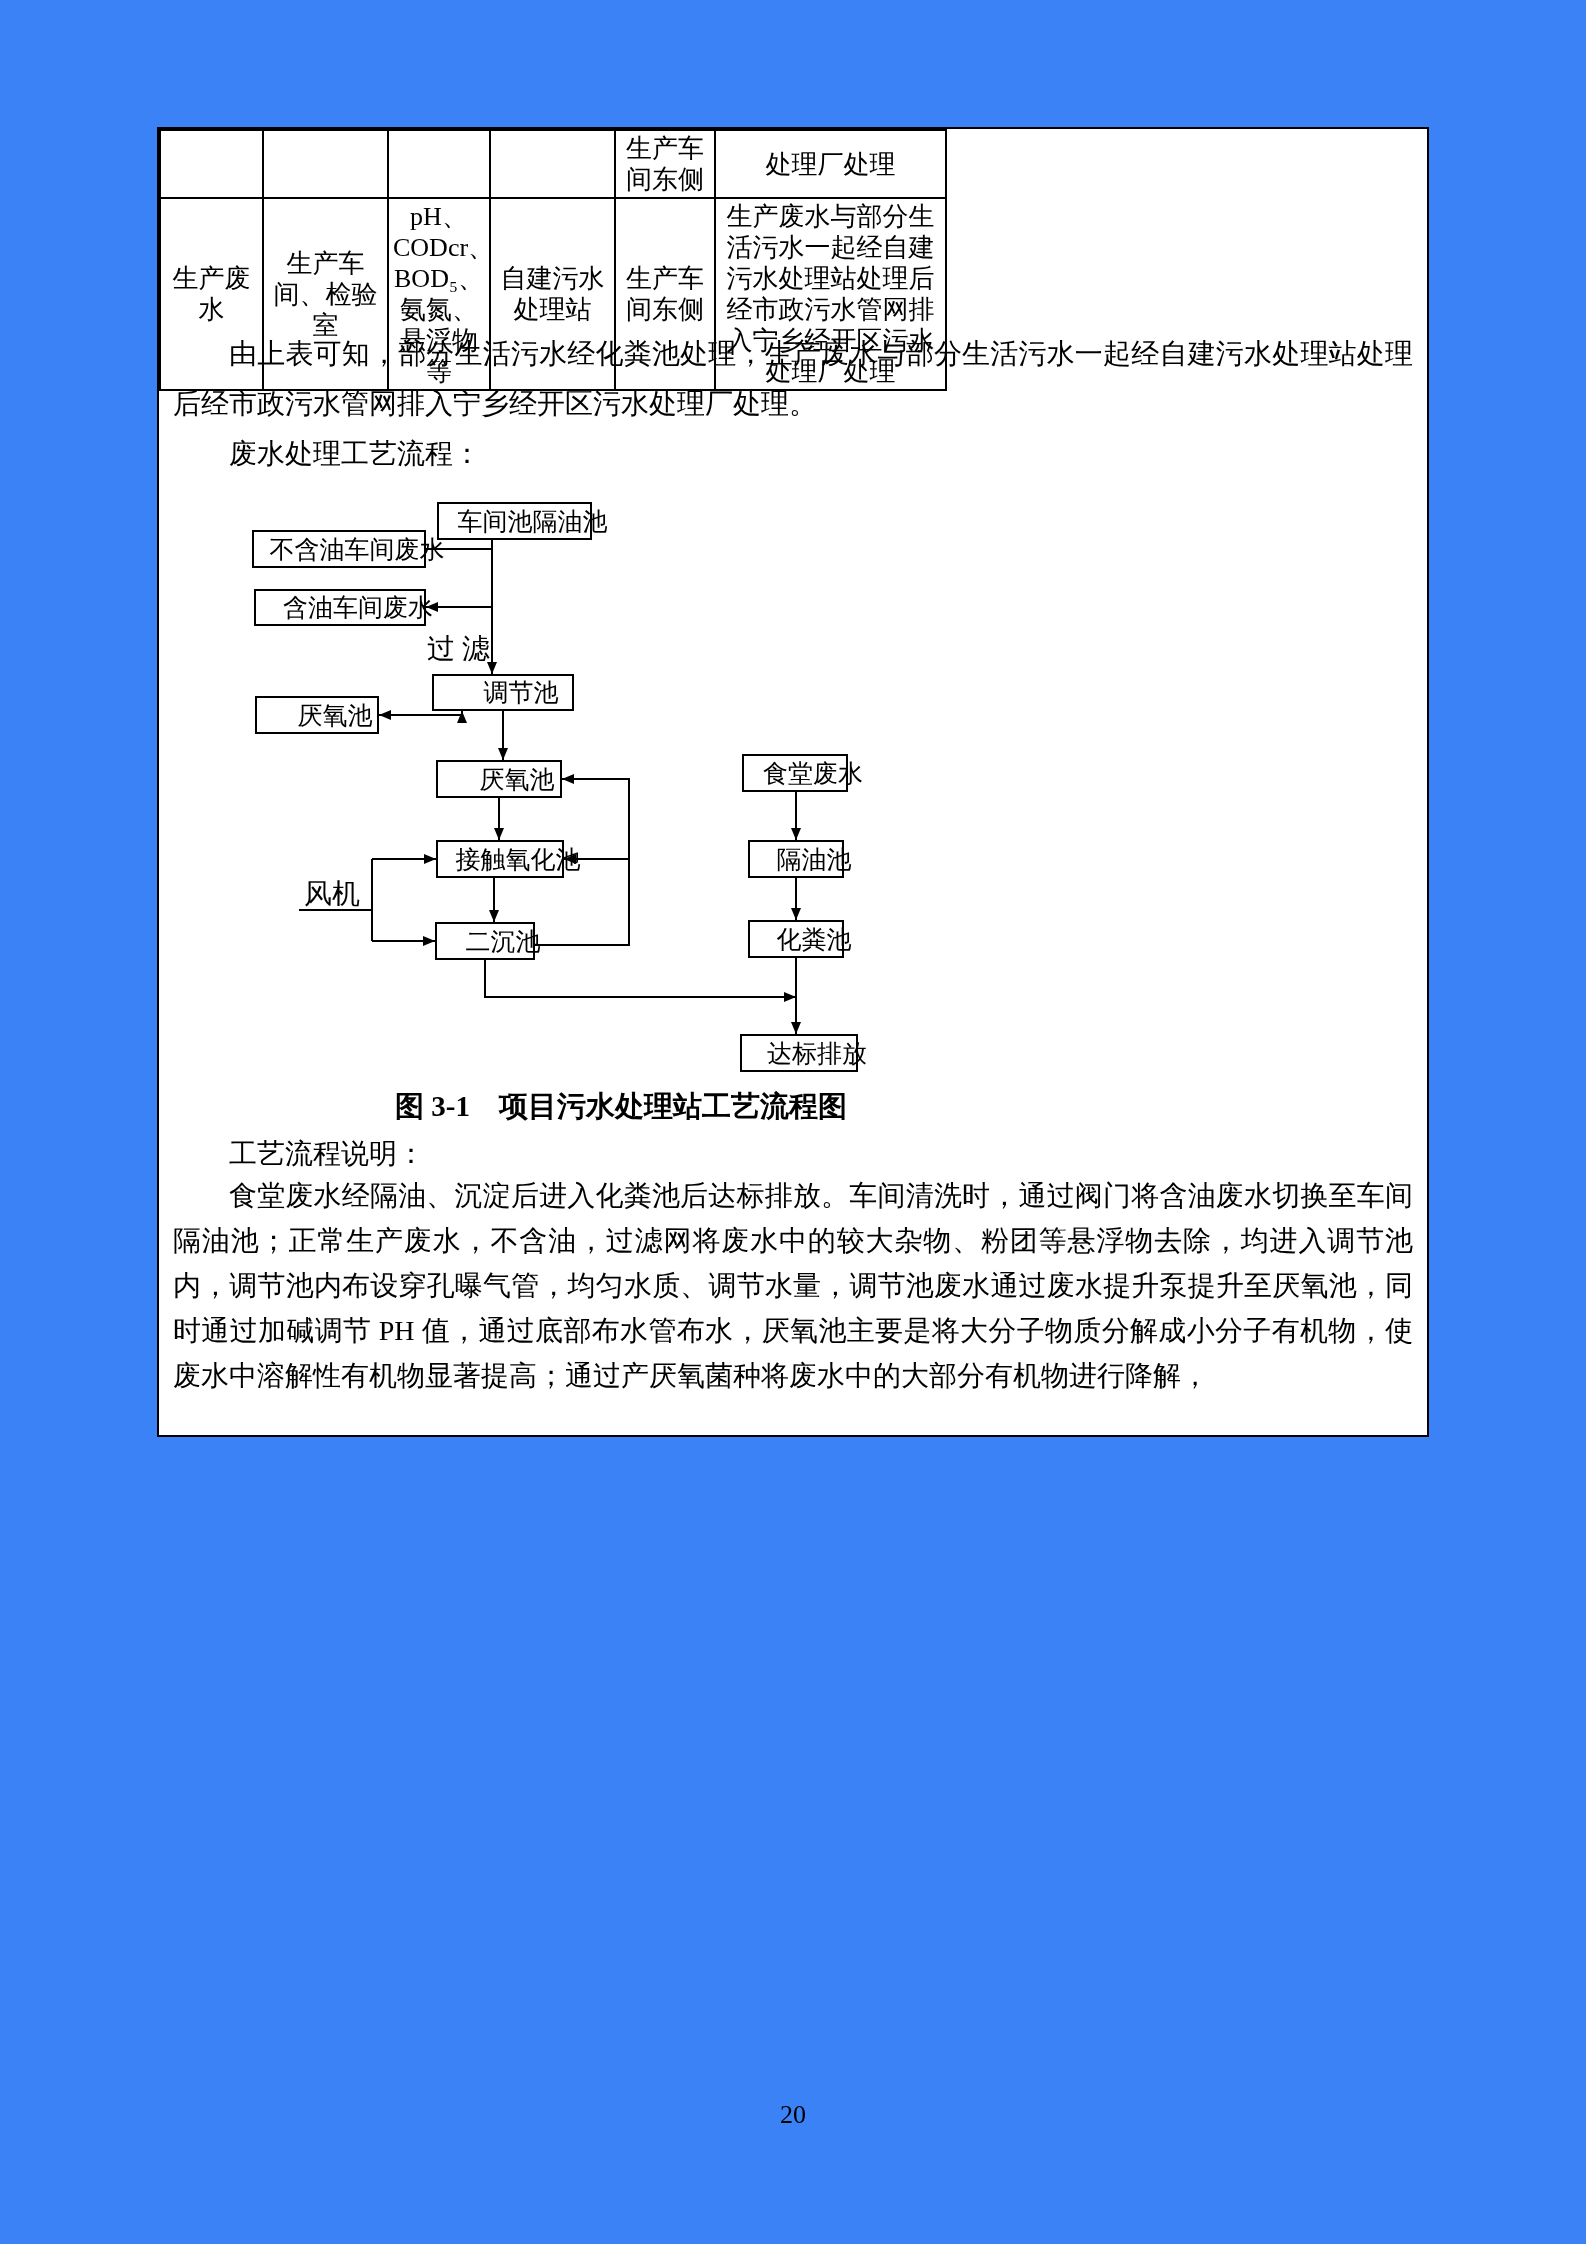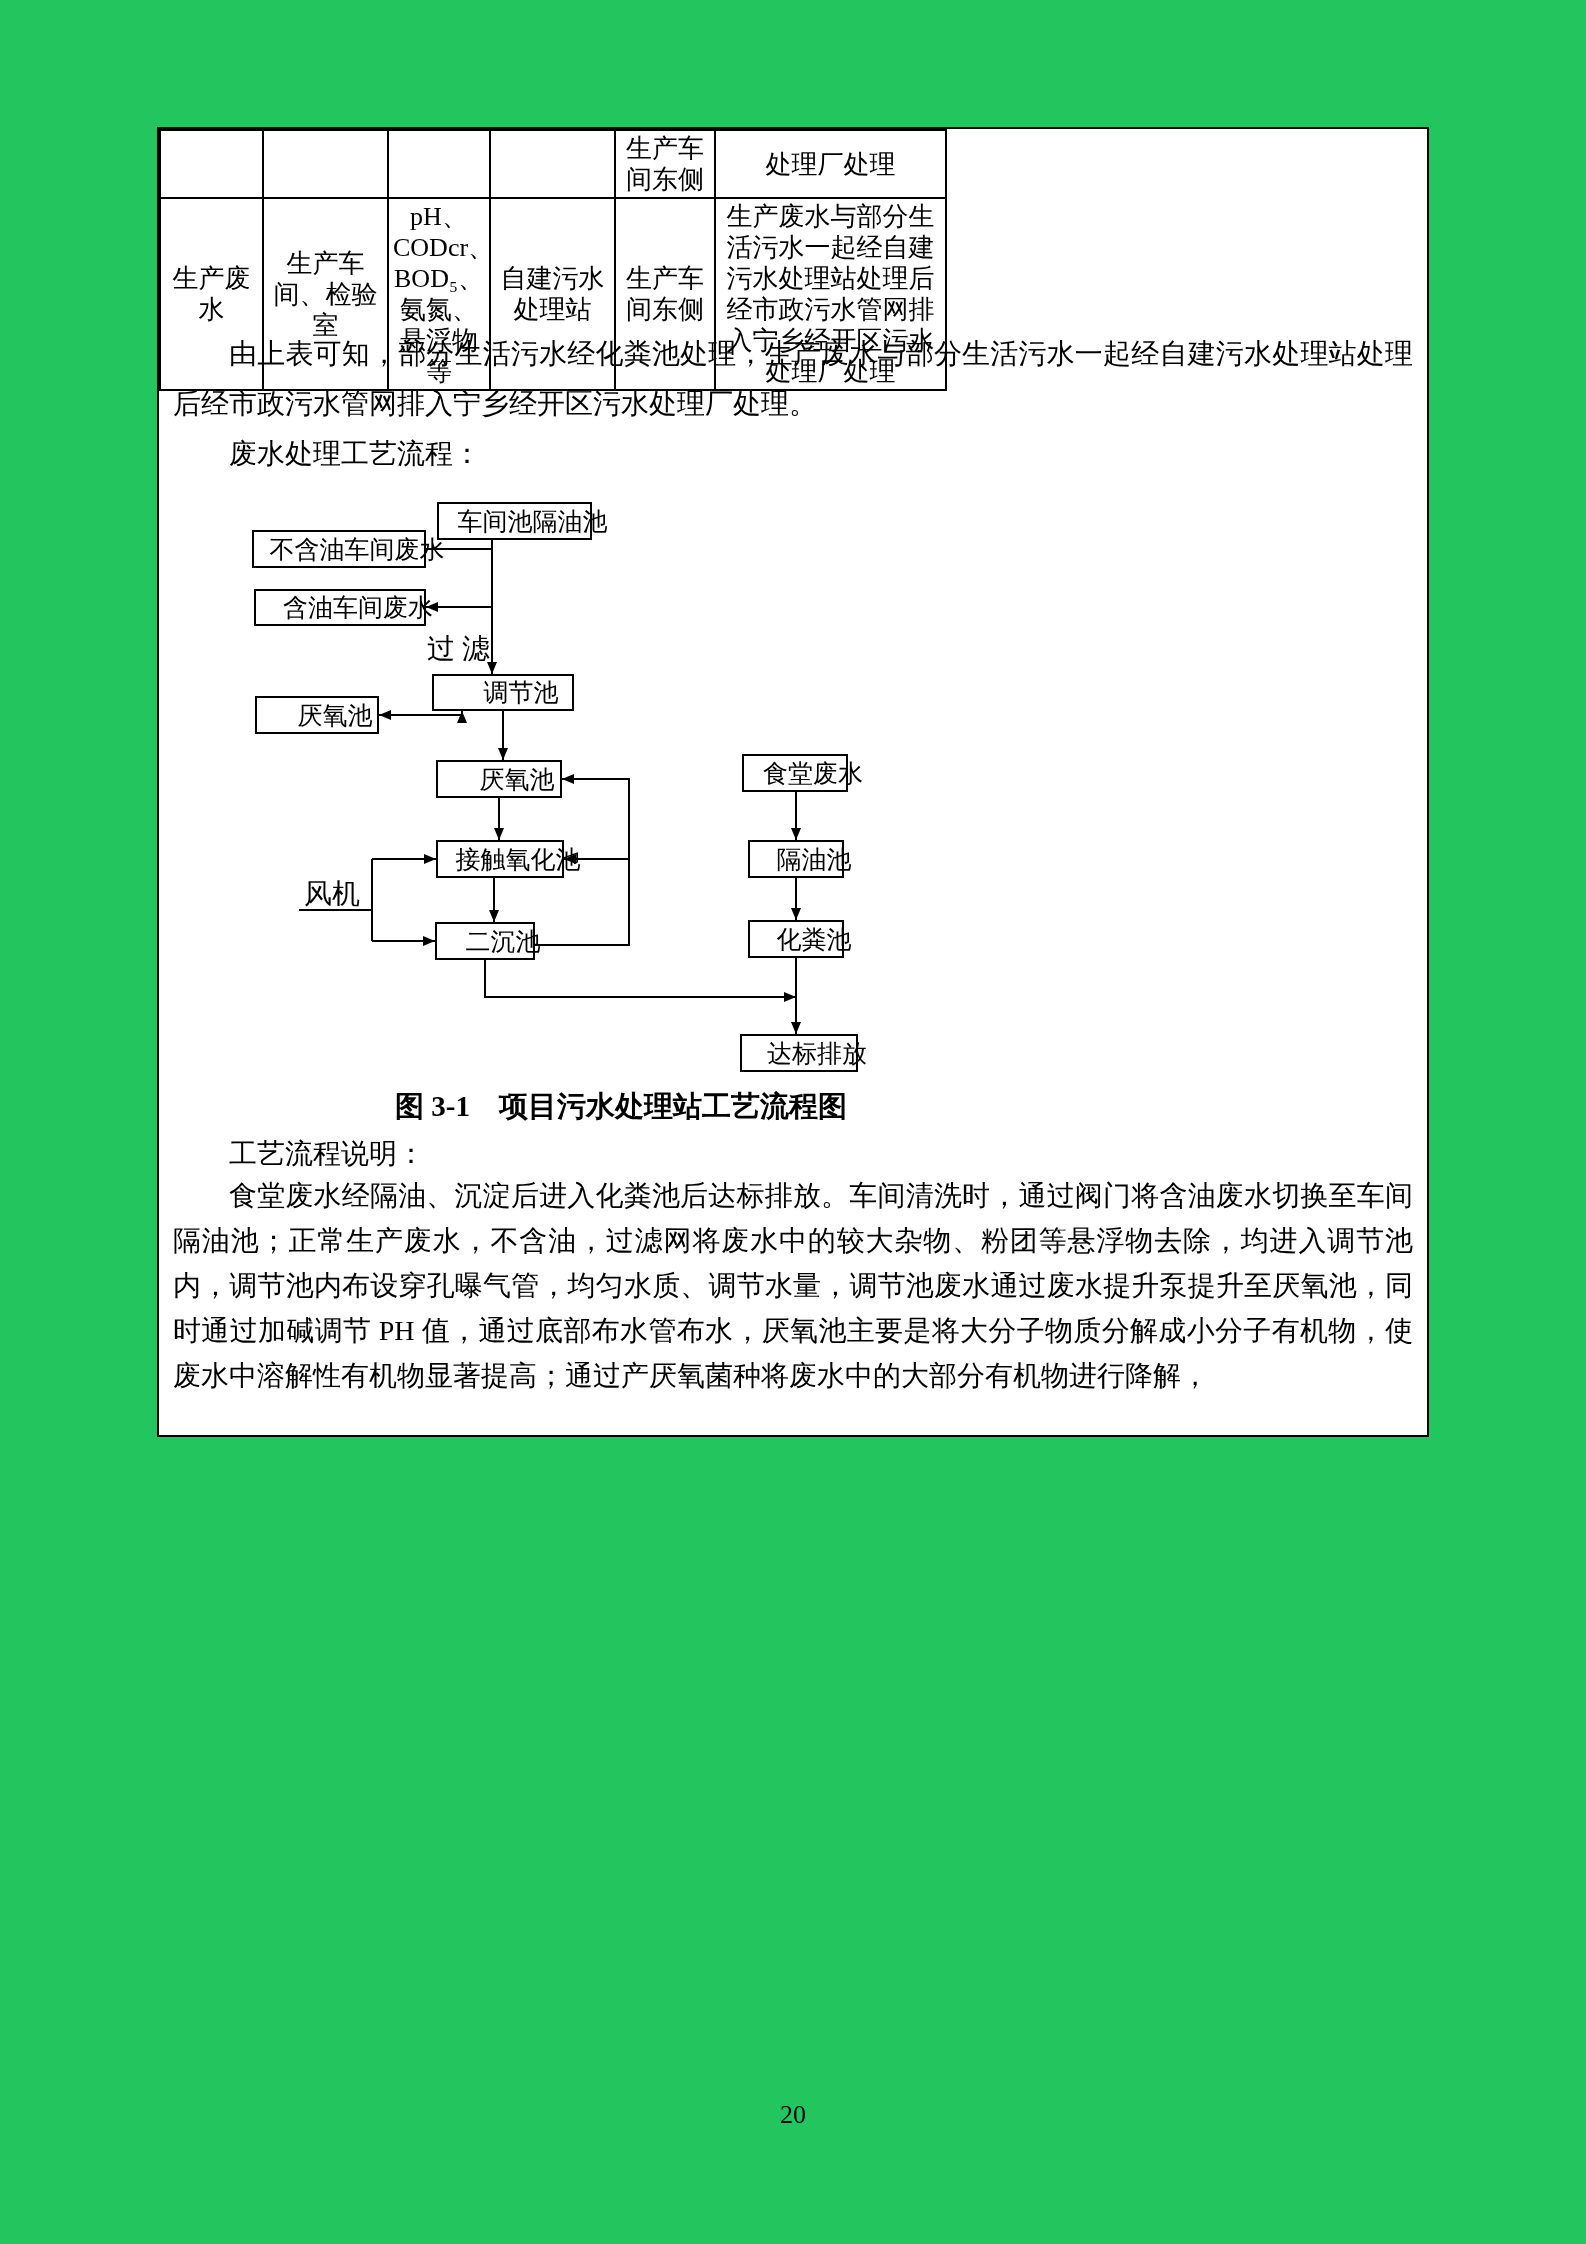--- a/index.html
+++ b/index.html
@@ -1,17 +1,17 @@
 <!DOCTYPE html>
 <html><head>
 <meta charset="utf-8">
 <style>
   html,body { margin:0; padding:0; background:#ffffff; }
   .page {
-    position:relative; width:1586px; height:2244px; background:#22c55e;
+    position:relative; width:1586px; height:2244px; background:#3b82f6;
     color:#000; font-family:"Liberation Serif","DejaVu Serif",serif;
     overflow:hidden;
   }
   .border-box {
     position:absolute; left:157px; top:127px; width:1272px; height:1310px;
     border:2px solid #000; box-sizing:border-box; overflow:hidden; background:#fff;
   }
   
   .doc-table {
     position:absolute; left:0; top:0; width:786px;

